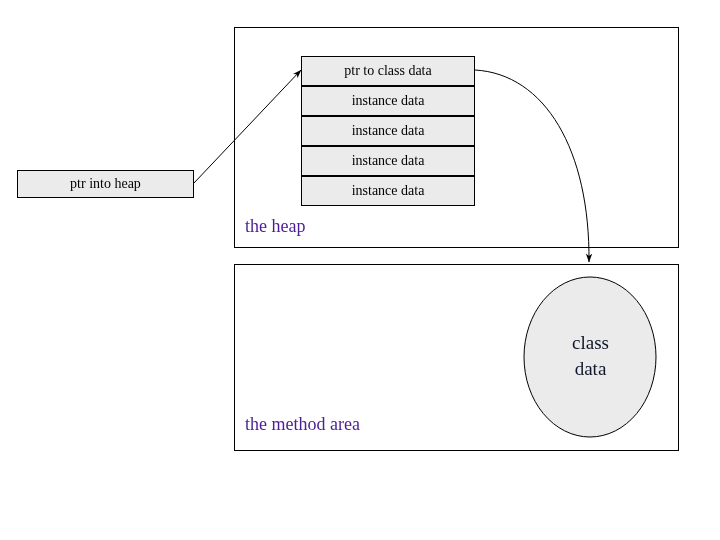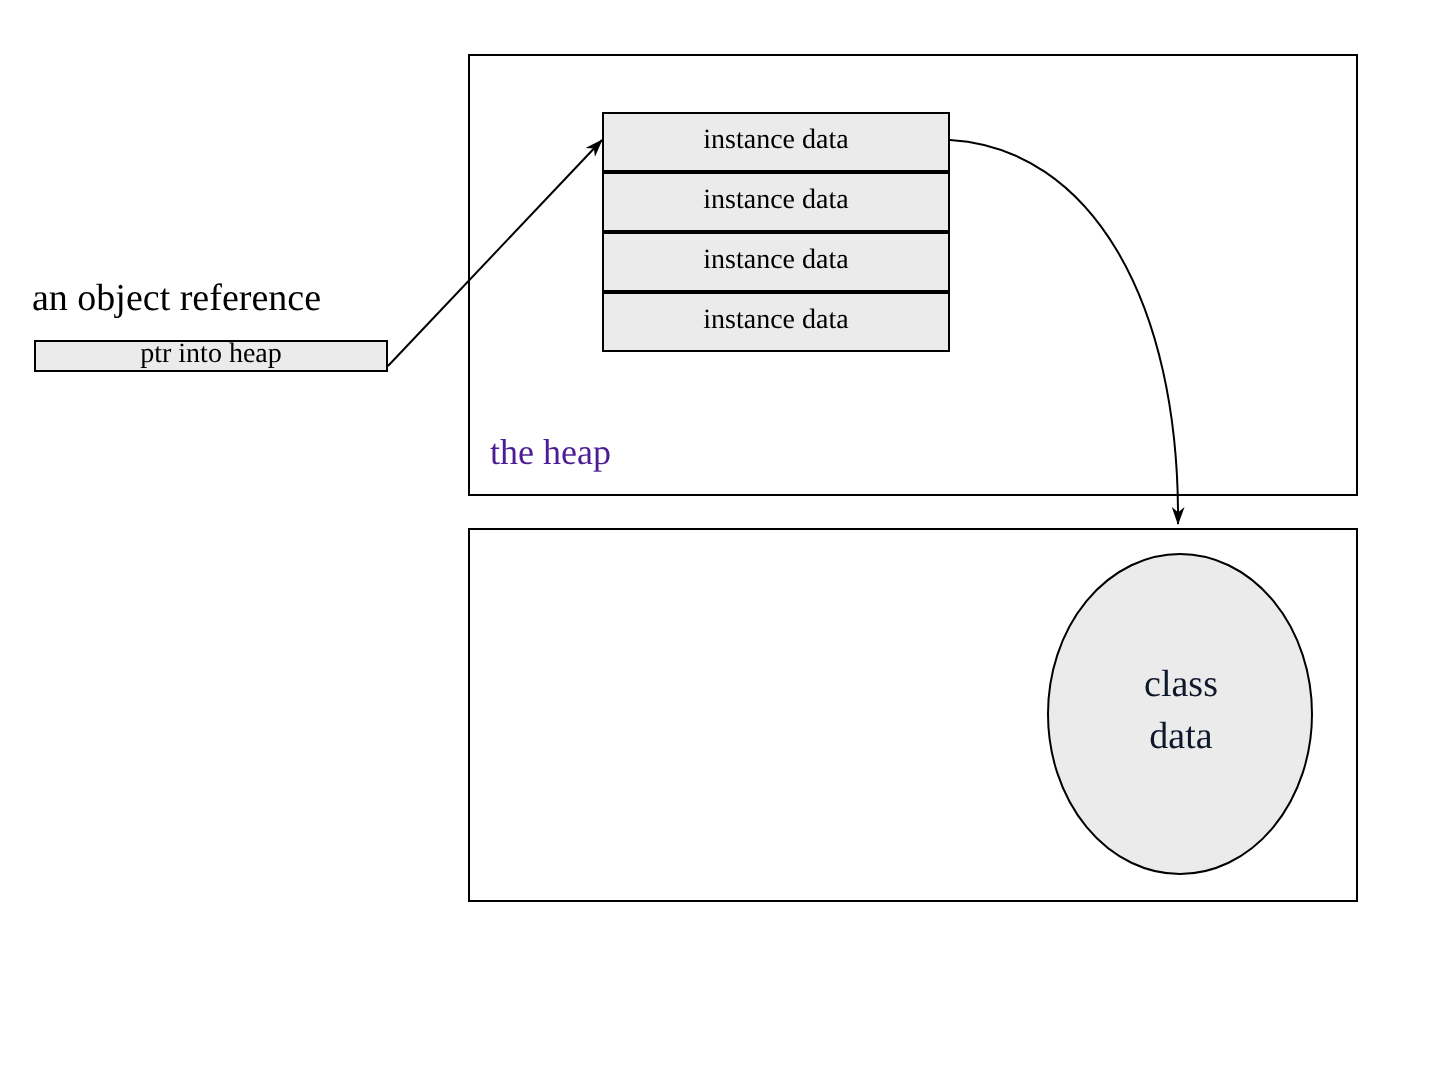--- a/index.html
+++ b/index.html
@@ -54,21 +54,21 @@
     justify-content: center;
     font-size: 14px;
     color: #000000;
     white-space: nowrap;
   }
 
   #ref-cell {
     left: 17px;
     top: 170px;
     width: 177px;
-    height: 16px;
+    height: 28px;
   }
 
   #object-cells {
     position: absolute;
     left: 301px;
     top: 56px;
     width: 174px;
     height: 150px;
   }
   #object-cells .cell {
@@ -104,25 +104,26 @@
 </style>
 </head>
 <body>
 
 <div id="canvas">
 
   <div class="region-box" id="heap-region"></div>
   <div class="region-label" id="heap-label">the heap</div>
 
   <div class="region-box" id="method-region"></div>
+  <div class="region-label" id="method-label">the method area</div>
 
-  <div class="obj-ref-label">an object reference</div>
   <div class="cell" id="ref-cell">ptr into heap</div>
 
   <div id="object-cells">
+    <div class="cell">ptr to class data</div>
     <div class="cell">instance data</div>
     <div class="cell">instance data</div>
     <div class="cell">instance data</div>
     <div class="cell">instance data</div>
   </div>
 
   <svg id="arrows" viewBox="0 0 720 540" xmlns="http://www.w3.org/2000/svg">
     <defs>
       <marker id="head-thin" markerWidth="10" markerHeight="10" refX="8.5" refY="3.2" orient="auto" markerUnits="strokeWidth">
         <path d="M0,0 L9,3.2 L0,6.4 L2.6,3.2 z" fill="#000000"></path>

